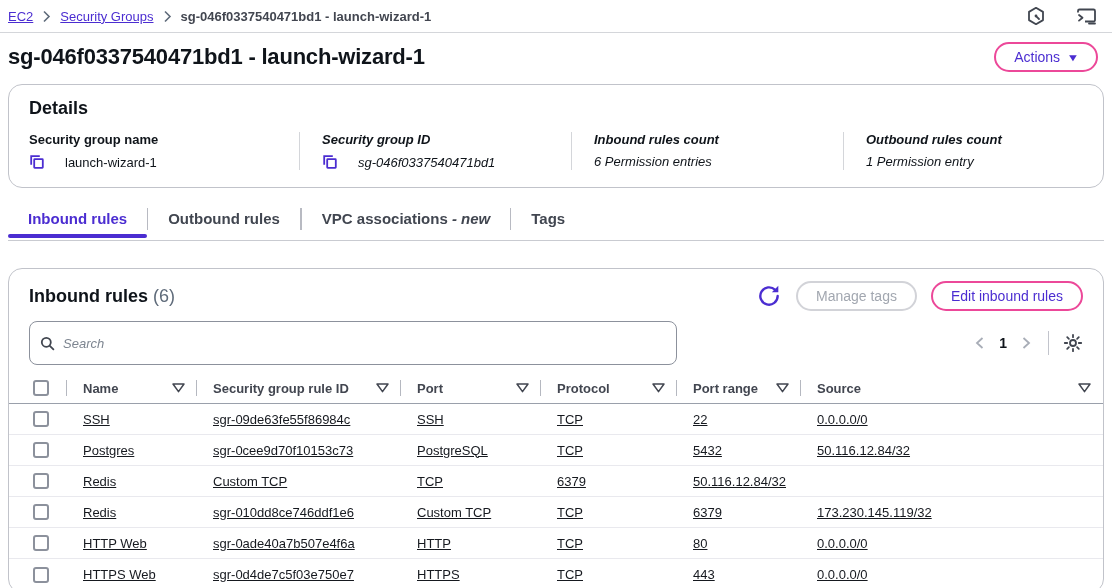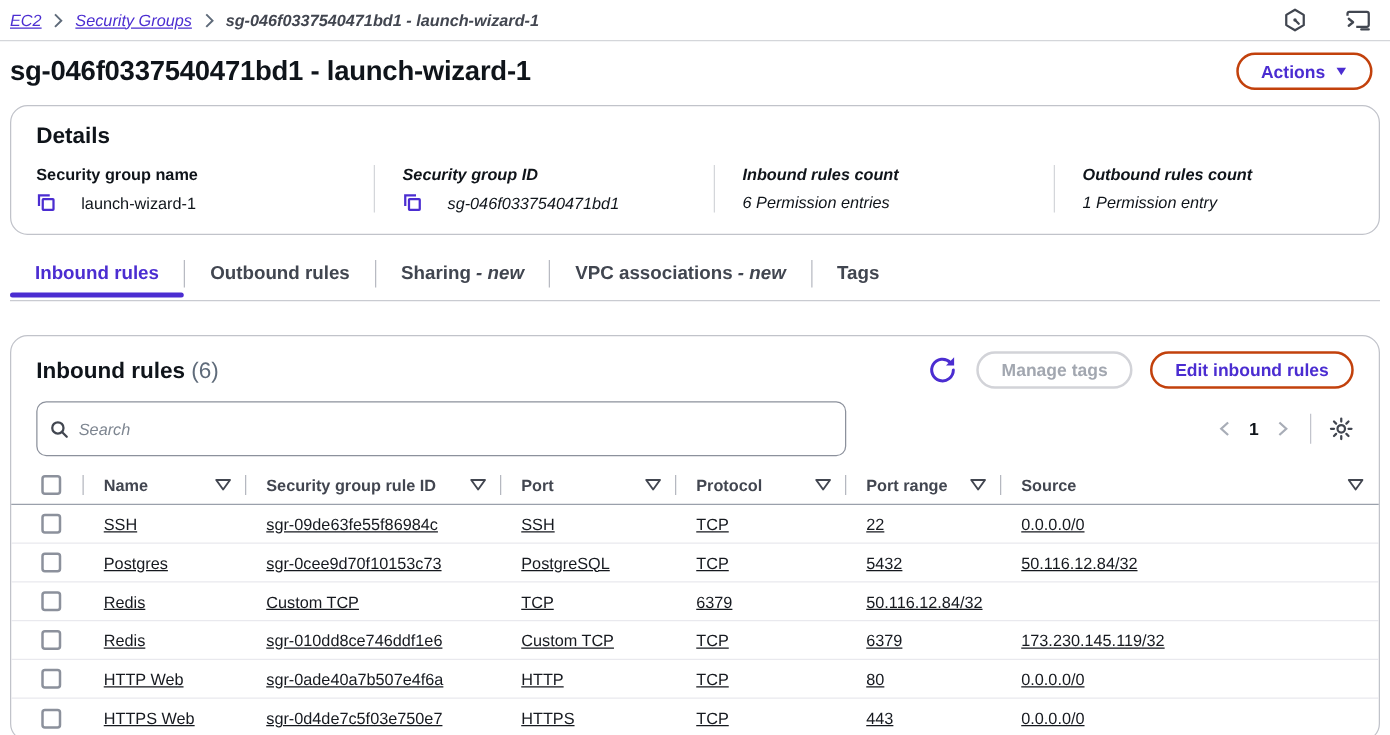--- a/index.html
+++ b/index.html
@@ -10,37 +10,37 @@
     color: #0f141a; font-size: 13px;
     position: relative; overflow: hidden;
   }
   a { text-decoration: none; }
 
   
   .topbar {
     display: flex; align-items: center; justify-content: space-between;
     padding: 7px 14px 7px 8px; border-bottom: 1px solid #d4d6da; height: 33px;
   }
-  .breadcrumb { display: flex; align-items: center; gap: 9px; font-size: 13px; font-style: italic; }
+  .breadcrumb { display: flex; align-items: center; gap: 9px; font-size: 13px; }
   .crumb-link { color: #4b2dd1; text-decoration: underline; cursor: pointer; }
   .crumb-sep svg { display: block; }
   .crumb-current { font-weight: 700; color: #424650; }
   .topbar-icons { display: flex; align-items: center; gap: 30px; }
   .icon-btn { background: none; border: none; cursor: pointer; color: #414650; padding: 0; display: flex; align-items: center; }
 
   
   .title-row {
     display: flex; align-items: center; justify-content: space-between;
     margin: 9px 14px 12px 8px;
   }
   .page-title { font-size: 22px; font-weight: 700; color: #0f141a; letter-spacing: -0.2px; }
   .btn {
     display: inline-flex; align-items: center; gap: 8px;
-    border-radius: 18px; border: 2px solid #c2410c; background: #fff;
-    color: #4b2dd1; font-weight: 700; font-size: 14px;
+    border-radius: 18px; border: 2px solid #ec4899; background: #fff;
+    color: #4b2dd1; font-weight: 400; font-size: 14px;
     padding: 5px 18px; cursor: pointer; font-family: inherit; text-align: center;
   }
   .btn .caret { font-size: 10px; transform: scaleX(1.3); }
   .btn.disabled { border-color: #d2d3d8; color: #a2a7b0; cursor: default; }
 
   
   .card {
     margin: 0 8px; border: 1px solid #c1c3ca; border-radius: 14px; background: #fff;
   }
   .details-card { padding: 13px 20px 17px; }
@@ -216,24 +216,20 @@
 
 <nav class="tabs">
   <div class="tab active">
     <span>Inbound rules</span>
   </div>
   <div class="tab-sep"></div>
   <div class="tab">
     <span>Outbound rules</span>
   </div>
   <div class="tab-sep"></div>
-  <div class="tab">
-    <span>Sharing</span>
-    <span class="new-suffix">- new</span>
-  </div>
   <div class="tab-sep"></div>
   <div class="tab">
     <span>VPC associations</span>
     <span class="new-suffix">- new</span>
   </div>
   <div class="tab-sep"></div>
   <div class="tab">
     <span>Tags</span>
   </div>
 </nav>

